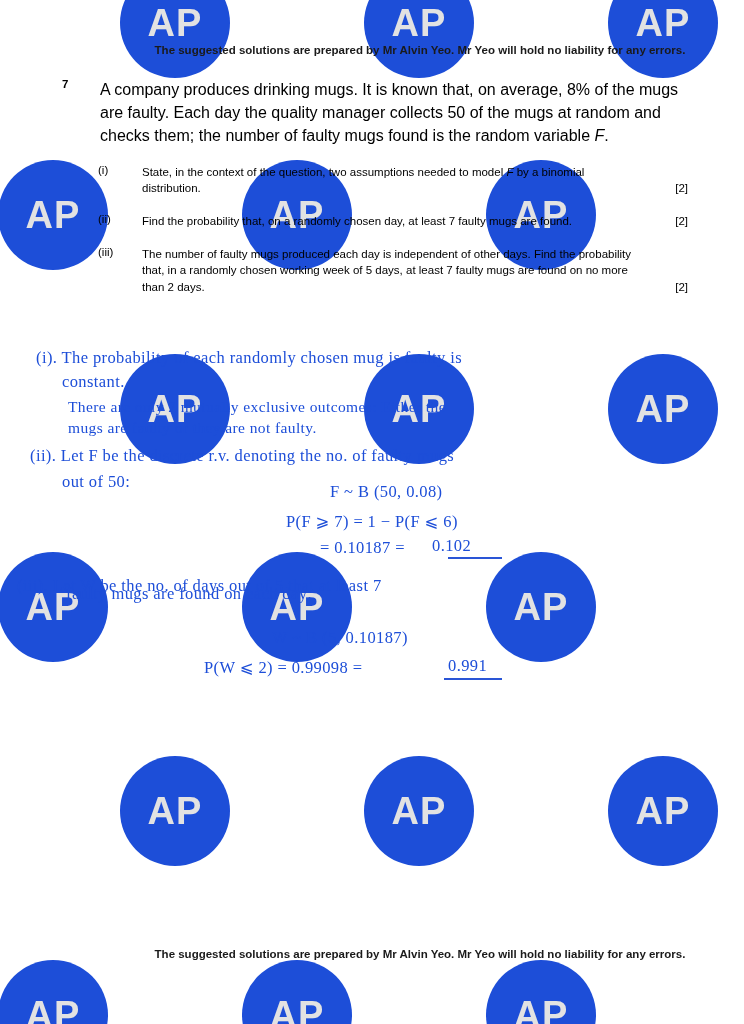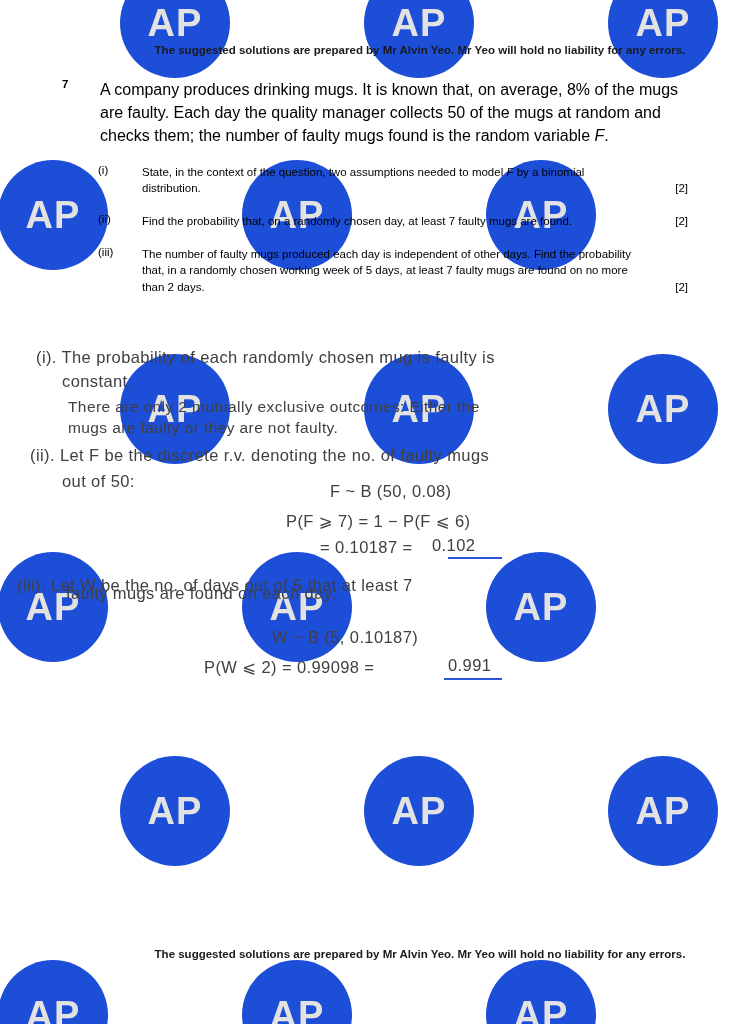--- a/index.html
+++ b/index.html
@@ -111,22 +111,22 @@
 
   .stem-line {
     margin-top: 18px;
     padding-left: 36px;
     font-size: 11.5px;
   }
 
   
   .hw {
     position: absolute;
-    color: #404040;
-    font-family: Liberation Sans, sans-serif;
+    color: #1d4ed8;
+    font-family: Liberation Serif, serif;
     font-size: 15.5px;
     letter-spacing: 0.4px;
     white-space: nowrap;
   }
   .hw.big { font-size: 16.5px; }
   .underline-box {
     position: absolute;
     border-bottom: 2.2px solid #2a55d6;
   }
 </style>

